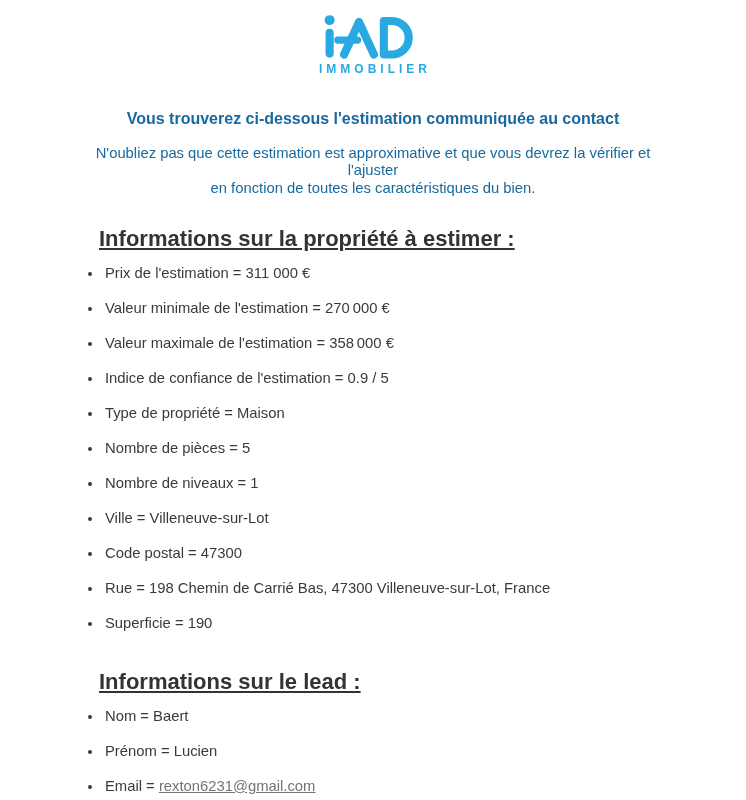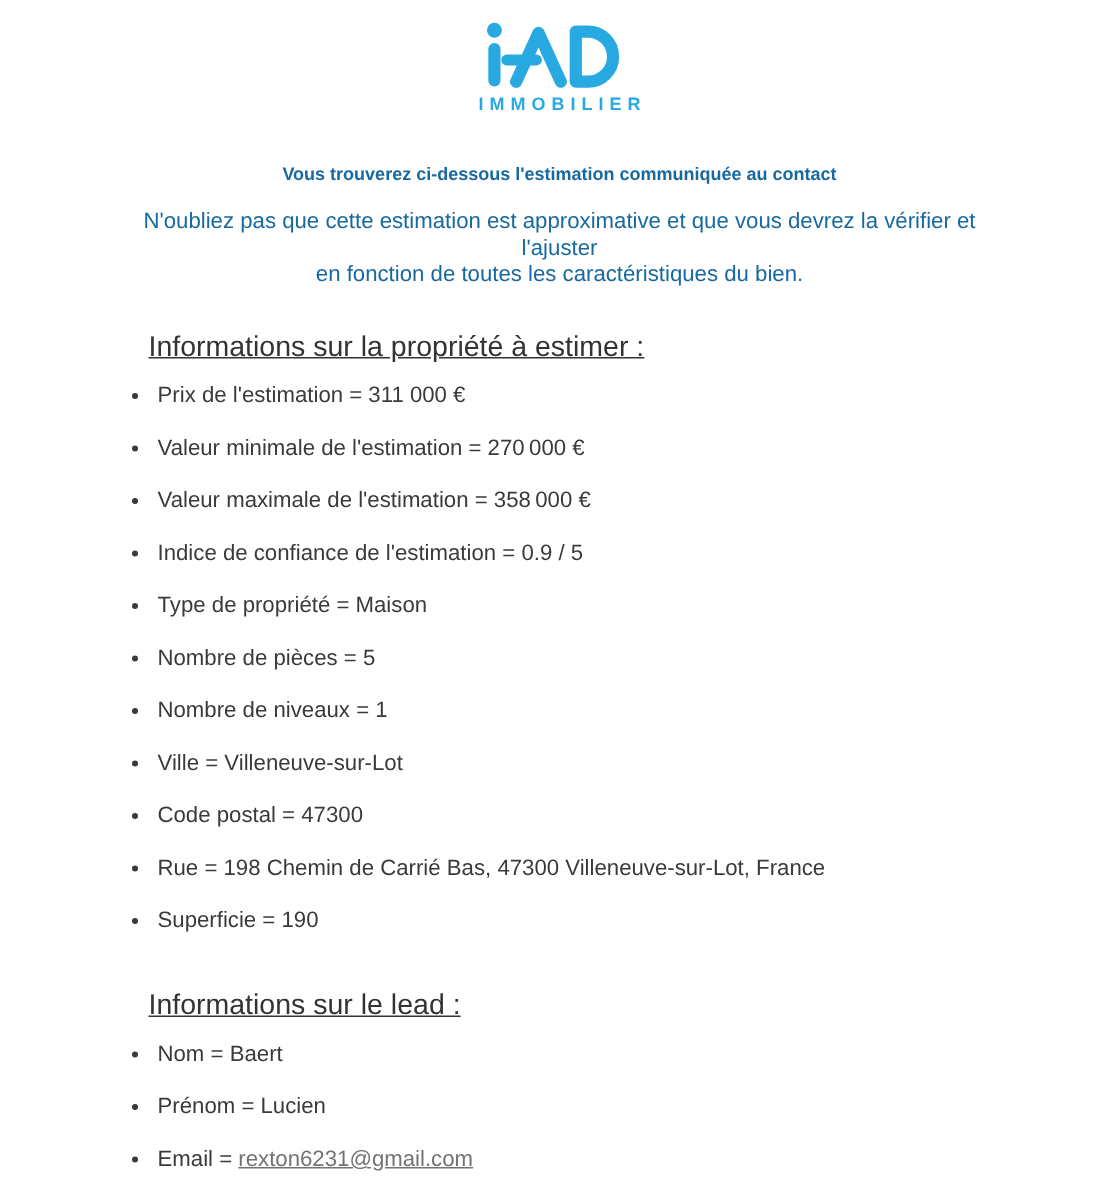--- a/index.html
+++ b/index.html
@@ -22,36 +22,36 @@
     color: #29a9e1;
     font-weight: bold;
     font-size: 12px;
     letter-spacing: 4px;
     margin-top: 3px;
     text-indent: 4px;
   }
   .page-title {
     color: #17699f;
     text-align: center;
-    font-size: 12px;
+    font-size: 16px;
     font-weight: bold;
     margin: 33px 30px 5px 30px;
     line-height: 1.2;
   }
   .page-subtitle {
     color: #17699f;
     text-align: center;
     font-size: 14.8px;
     line-height: 1.16;
     margin: 17px;
   }
   .section-title {
     color: #333333;
-    font-size: 19px;
-    font-weight: normal;
+    font-size: 22px;
+    font-weight: bold;
     text-decoration: underline;
     margin: 29px 0 13px 36px;
   }
   .section-title.lead { margin-top: 37px; }
   ul.info-list {
     margin: 0;
     list-style: disc;
   }
   ul.info-list li {
     font-size: 14.8px;

